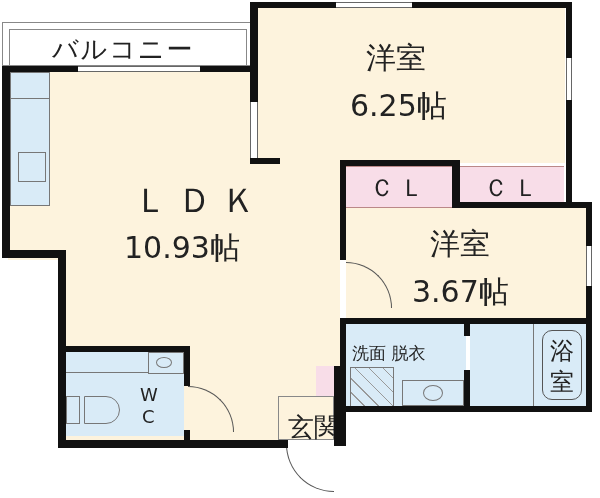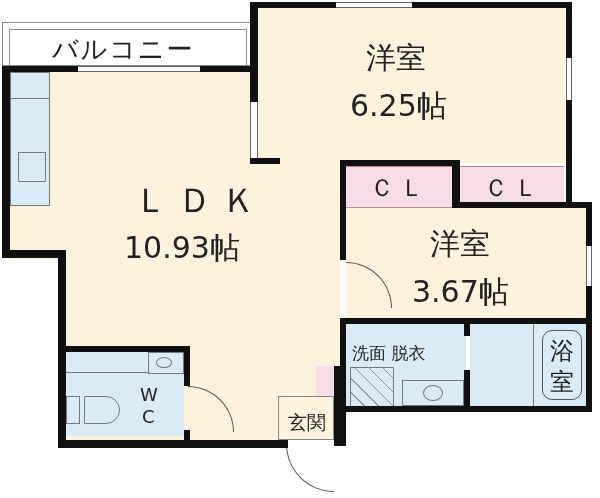--- a/index.html
+++ b/index.html
@@ -53,21 +53,21 @@
 <div class="abs" style="left:84px;top:396px;width:36px;height:28px;border:1px solid #777;border-radius:0 14px 14px 0;"></div>
 <div class="lbl" style="left:140px;top:384px;font-size:18px;">W</div>
 <div class="lbl" style="left:142px;top:406px;font-size:18px;">C</div>
 
 <div class="abs wet" style="left:10px;top:72px;width:40px;height:134px;border:1px solid #777;"></div>
 <div class="abs" style="left:10px;top:98px;width:40px;height:1px;background:#777;"></div>
 <div class="abs" style="left:18px;top:152px;width:28px;height:30px;border:1px solid #777;"></div>
 
 <div class="abs" style="left:278px;top:396px;width:56px;height:44px;border:1px solid #888;background:#fdf3dd;"></div>
 <div class="abs cl" style="left:316px;top:366px;width:22px;height:30px;"></div>
-<div class="lbl" style="left:288px;top:410px;font-size:19px;">玄関</div>
+<div class="lbl" style="left:288px;top:410px;font-size:26px;">玄関</div>
 <div class="abs" style="left:286px;top:444px;width:48px;height:48px;border-left:1px solid #555;border-bottom:1px solid #555;border-bottom-left-radius:48px;"></div>
 
 <div class="abs" style="left:188px;top:386px;width:46px;height:46px;border-top:1px solid #555;border-right:1px solid #555;border-top-right-radius:46px;"></div>
 <div class="abs" style="left:346px;top:262px;width:46px;height:46px;border-top:1px solid #555;border-right:1px solid #555;border-top-right-radius:46px;"></div>
 
 <div class="abs wall" style="left:2px;top:66px;width:76px;height:6px;"></div>
 <div class="abs wall" style="left:200px;top:66px;width:56px;height:6px;"></div>
 <div class="abs win" style="left:78px;top:66px;width:122px;height:6px;"></div>
 <div class="abs wall" style="left:2px;top:66px;width:8px;height:190px;"></div>
 <div class="abs wall" style="left:2px;top:250px;width:64px;height:8px;"></div>

